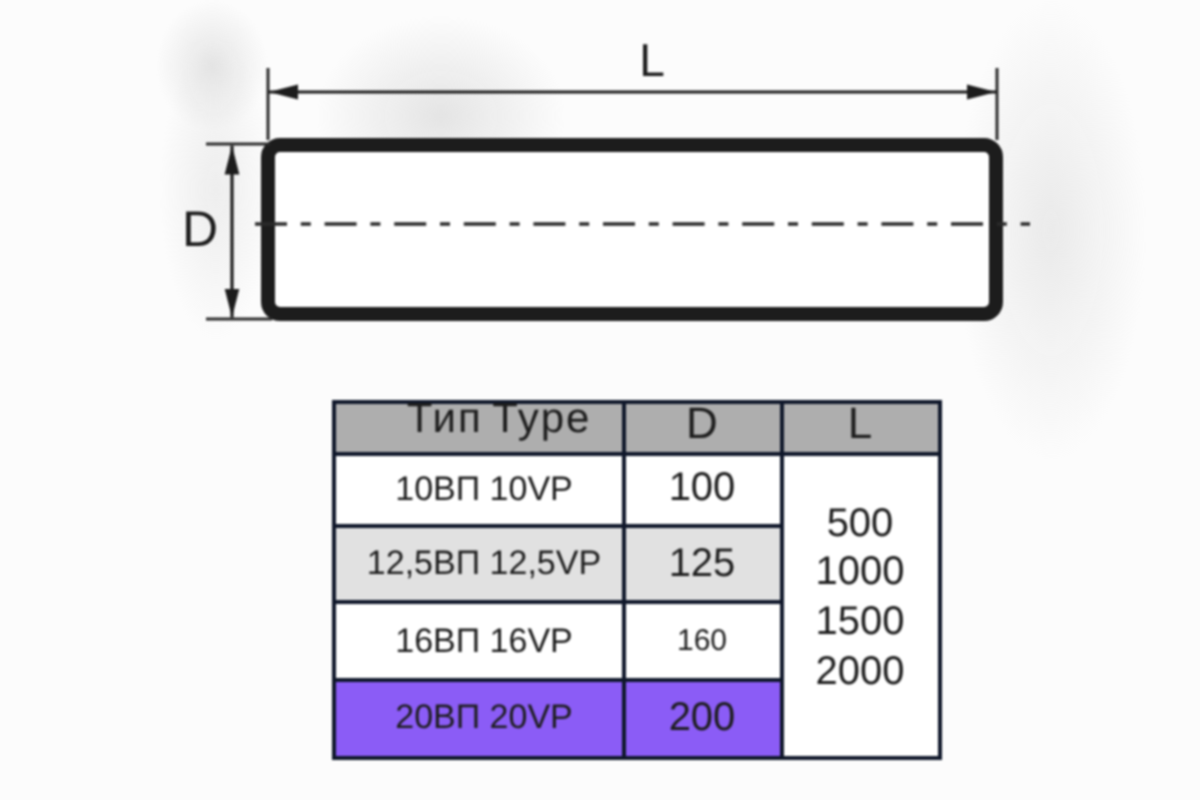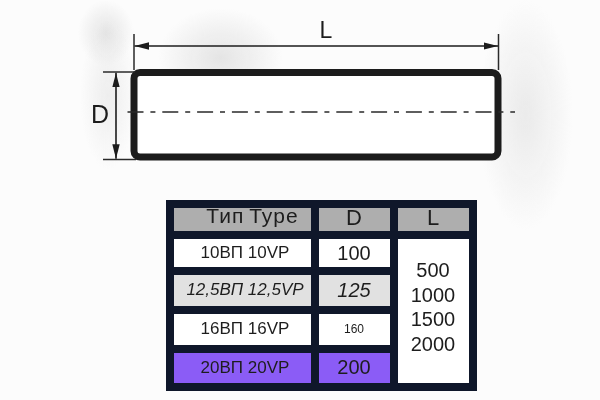--- a/index.html
+++ b/index.html
@@ -1,19 +1,19 @@
 <!DOCTYPE html>
 <html><head>
 <meta charset="utf-8">
 <style>
   html,body{margin:0;padding:0;}
   body{width:600px;height:400px;overflow:hidden;font-family:"Liberation Sans",sans-serif;background:#fcfcfc;}
   .stage{position:relative;width:600px;height:400px;filter:blur(0.4px);}
   .blob{position:absolute;border-radius:50%;}
-  td,th{border:8px solid #0f172a;font-weight:normal;padding:0;text-align:center;vertical-align:middle;color:#1d1d1d;}
+  td,th{border:2px solid #0f172a;font-weight:normal;padding:0;text-align:center;vertical-align:middle;color:#1d1d1d;}
 </style>
 </head>
 <body>
 <div class="stage">
 
   <div class="blob" style="left:78px;top:0px;width:56px;height:66px;background:radial-gradient(closest-side,rgba(198,198,198,.42),rgba(198,198,198,0));"></div>
 
   <div class="blob" style="left:80px;top:20px;width:56px;height:150px;background:radial-gradient(closest-side,rgba(205,205,205,.30),rgba(205,205,205,0));"></div>
 
   <div class="blob" style="left:158px;top:8px;width:125px;height:100px;background:radial-gradient(closest-side,rgba(200,200,200,.45),rgba(200,200,200,0));"></div>
@@ -65,28 +65,28 @@
       <th style="font-size:22px;line-height:16px;padding-bottom:4px;">L</th>
     </tr>
 
     <tr style="height:36.3px;">
       <td style="font-size:17px;padding-left:6px;">10ВП 10VP</td>
       <td style="font-size:20px;margin-top:32px;">100</td>
 
       <td rowspan="4" style="font-size:20px;line-height:24.7px;padding-bottom:7px;">500<br>1000<br>1500<br>2000</td>
     </tr>
 
-    <tr style="height:38.3px;background:#e1e1e1;font-style:italic;">
+    <tr style="height:38.3px;background:#e1e1e1;">
       <td style="font-size:17px;padding-left:6px;">12,5ВП 12,5VP</td>
       <td style="font-size:20px;">125</td>
     </tr>
 
     <tr style="height:39px;border-radius:19px;">
       <td style="font-size:17px;padding-left:6px;">16ВП 16VP</td>
-      <td style="font-size:12px;">160</td>
+      <td style="font-size:15px;">160</td>
     </tr>
 
     <tr style="height:38.3px;background:#8b5cf6;">
       <td style="font-size:17px;padding-left:6px;">20ВП 20VP</td>
       <td style="font-size:20px;margin-left:40px;">200</td>
     </tr>
   </tbody>
     </table>
 </div>
 

